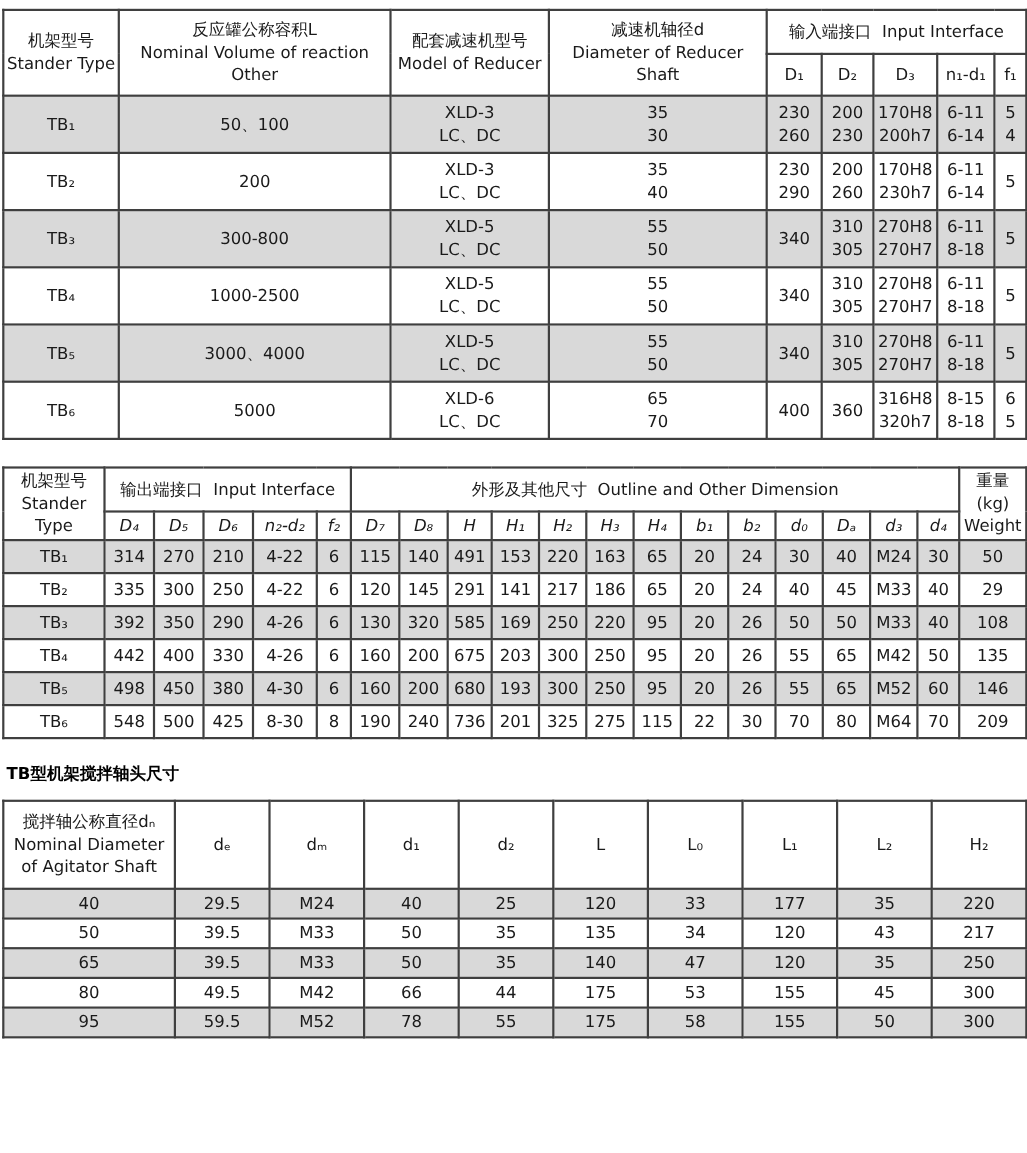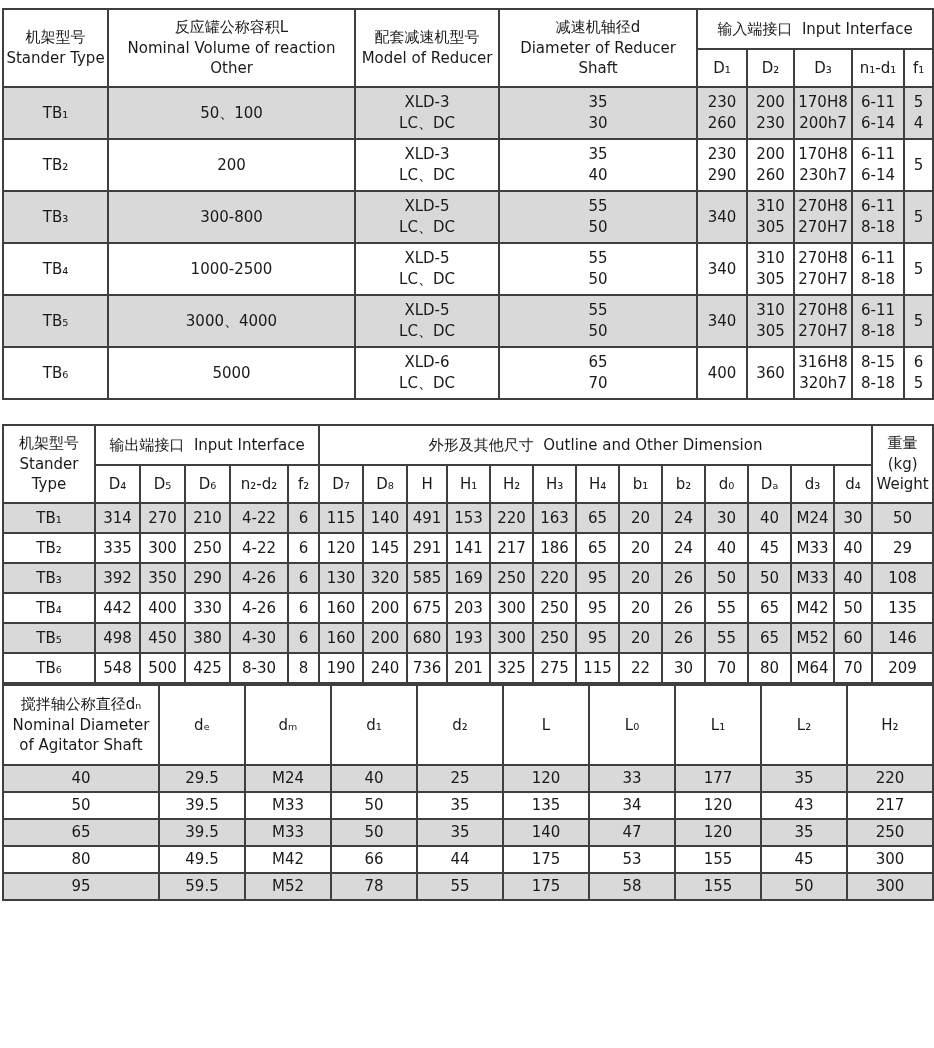--- a/index.html
+++ b/index.html
@@ -36,21 +36,21 @@
     padding:1px 2px;
     font-weight:normal;
     line-height:1.38;
     overflow:hidden;
   }
   thead th{background:var(--background);}
   .t1 tbody tr{height:52px;}
   .t1 thead tr.top{height:40px;}
   .t1 thead tr.sub{height:38px;}
   .t2 thead tr.top{height:40px;}
-  .t2 thead tr.sub{height:38px;}
+  .t2 thead tr.sub{height:26px;font-style:italic;}
   .t2 tbody tr{height:30px;}
   .t3 thead tr{height:80px;}
   .t3 tbody tr{height:27px;}
   .t2{margin-top:24px;}
   tr.shaded td{background:var(--row-shaded);}
 </style>
 </head>
 <body>
 
 <div class="page">
@@ -389,20 +389,21 @@
           <td>30</td>
           <td>70</td>
           <td>80</td>
           <td>M64</td>
           <td>70</td>
           <td>209</td>
         </tr>
       </tbody>
   </table>
 
+  <div class="section-title second">TB型机架搅拌轴头尺寸</div>
 
   <table class="t3">
     <colgroup>
       <col style="width:156px">
       <col style="width:86px">
         <col style="width:86px">
         <col style="width:86px">
         <col style="width:86px">
         <col style="width:86px">
       <col style="width:86px">

